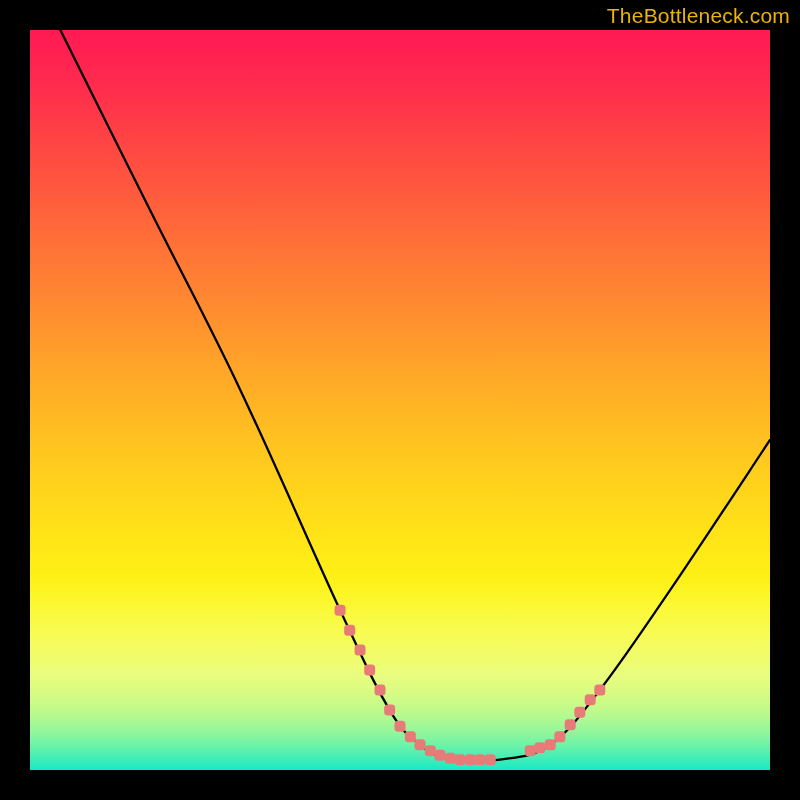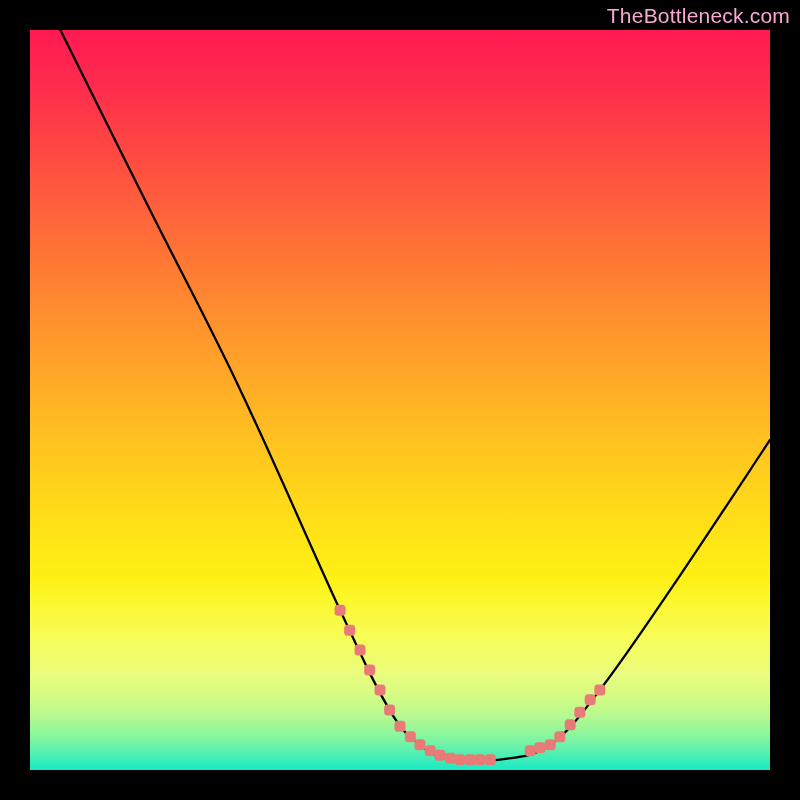--- a/index.html
+++ b/index.html
@@ -65,21 +65,21 @@
     pointer-events: none;
   }
   .svg-layer {
     position: absolute;
     inset: 0;
   }
   .watermark {
     position: absolute;
     top: 4px;
     right: 10px;
-    color: #f9a8d4;
+    color: #eab308;
     font-size: 21px;
     font-weight: 500;
     letter-spacing: 0.2px;
     user-select: none;
   }
 </style>
 </head>
 <body>
 
 <div class="outer">

